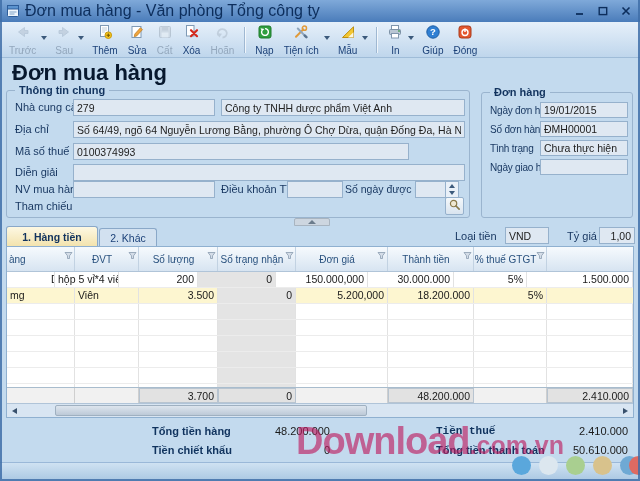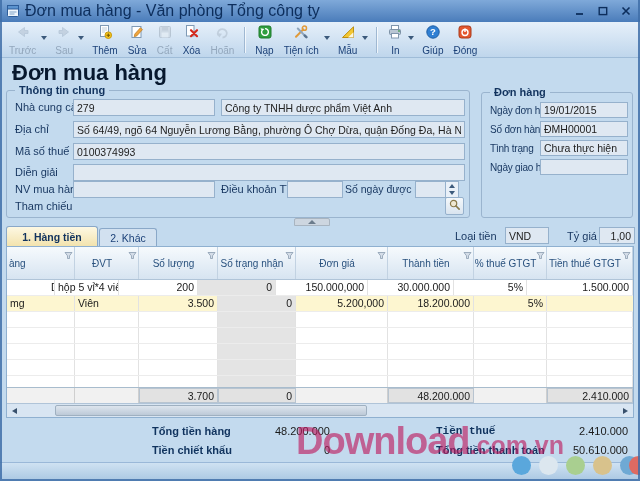--- a/index.html
+++ b/index.html
@@ -60,21 +60,21 @@
   .tab { position:absolute; height:20px; top:226px; border:1px solid #8aa8c8; border-bottom:none;
     border-radius:3px 3px 0 0; display:flex; align-items:center; justify-content:center; font-size:10.5px; }
   .tab.active { left:6px; width:92px; background:linear-gradient(#fdf8e3,#f3e3ae); font-weight:bold; color:#12335e; z-index:2; }
   .tab.inactive { left:99px; width:58px; top:228px; height:18px; background:#d2e1f0; color:#1c4178; }
   .cur-label { position:absolute; font-size:11px; color:#16355f; top:230px; }
   .cur-fld { position:absolute; top:227px; height:17px; }
 
   
   .grid { position:absolute; left:6px; top:246px; width:628px; height:172px; background:#fff;
     border:1px solid #8fb0d0; display:flex; flex-direction:column; overflow:hidden; }
-  .g-head { display:flex; height:33px; flex:none; background:linear-gradient(#f6fafd,#d7e4f1);
+  .g-head { display:flex; height:25px; flex:none; background:linear-gradient(#f6fafd,#d7e4f1);
     border-bottom:1px solid #b0c4d8; }
   .h-cell { position:relative; flex:none; border-right:1px solid #c2d2e2; display:flex; align-items:center;
     justify-content:center; font-size:10px; color:#29517e; padding:0 11px 0 2px; white-space:nowrap; overflow:hidden; }
   .h-cell.al { justify-content:flex-start; }
   .h-cell .funnel { position:absolute; right:1px; top:4px; display:flex; }
   .g-body { flex:1; overflow:hidden; }
   .g-row { display:flex; height:16px; border-bottom:1px solid #ececec; background:#fff; }
   .g-row.hl { background:#fdf6d0; }
   .g-cell { flex:none; border-right:1px solid #e2e2e2; font-size:10.5px; color:#1a1a1a; line-height:15px;
     padding:0 3px; white-space:nowrap; overflow:hidden; }
@@ -251,21 +251,21 @@
   <div class="page-title">Đơn mua hàng</div>
 
   <div class="gb gb-general">
     <span class="gb-legend">Thông tin chung</span>
     <span class="flabel" style="left:8px; top:8px;">Nhà cung cấp</span>
     <input class="fld" style="left: 66px; top: 8px; width: 142px;" readonly="" value="279">
     <input class="fld" style="left: 214px; top: 8px; width: 244px;" readonly="" value="Công ty TNHH dược phẩm Việt Anh">
     <span class="flabel" style="left:8px; top:30px;">Địa chỉ</span>
     <input class="fld" style="left: 66px; top: 30px; width: 392px;" readonly="" value="Số 64/49, ngõ 64 Nguyễn Lương Bằng, phường Ô Chợ Dừa, quận Đống Đa, Hà Nội">
     <span class="flabel" style="left:8px; top:52px;">Mã số thuế</span>
-    <input class="fld" style="left: 66px; top: 52px; width: 392px;" readonly="" value="0100374993">
+    <input class="fld" style="left: 66px; top: 52px; width: 336px;" readonly="" value="0100374993">
     <span class="flabel" style="left:8px; top:73px;">Diễn giải</span>
     <input class="fld" style="left: 66px; top: 73px; width: 392px;" value="">
     <span class="flabel" style="left:8px; top:90px;">NV mua hàng</span>
     <input class="fld" style="left: 66px; top: 90px; width: 142px;" value="">
     <span class="flabel" style="left:214px; top:90px;">Điều khoản TT</span>
     <input class="fld" style="left: 280px; top: 90px; width: 56px;" value="">
     <span class="flabel" style="left:338px; top:90px; font-size:10.5px;">Số ngày được nợ</span>
     <span class="spin-wrap">
       <input value="" style="">
       <span class="spin-btns">
@@ -360,28 +360,20 @@
           </span>
         </div>
         <div class="h-cell" style="width: 73px;">
           <span>% thuế GTGT</span>
           <span class="funnel">
             <svg width="9" height="9" viewBox="0 0 9 9">
               <path d="M1 1.5h7L5.5 4.8v2.7h-2V4.8z" fill="#d4dde8" stroke="#8a9cb0" stroke-width="0.8"></path>
             </svg>
           </span>
         </div>
-        <div class="h-cell" style="width: 88px; flex: 1 1 0%;">
-          <span>Tiền thuế GTGT</span>
-          <span class="funnel">
-            <svg width="9" height="9" viewBox="0 0 9 9">
-              <path d="M1 1.5h7L5.5 4.8v2.7h-2V4.8z" fill="#d4dde8" stroke="#8a9cb0" stroke-width="0.8"></path>
-            </svg>
-          </span>
-        </div>
       </div>
     <div class="g-body" id="grid-body">
         <div class="g-row">
           <div class="g-cell" style="width: 48px; padding-left: 44px;">DV)</div>
           <div class="g-cell" style="width: 64px;">hộp 5 vỉ*4 viê</div>
           <div class="g-cell rt" style="width: 79px;">200</div>
           <div class="g-cell rt recv" style="width: 78px;">0</div>
           <div class="g-cell rt" style="width: 92px;">150.000,000</div>
           <div class="g-cell rt" style="width: 86px;">30.000.000</div>
           <div class="g-cell rt" style="width: 73px;">5%</div>

